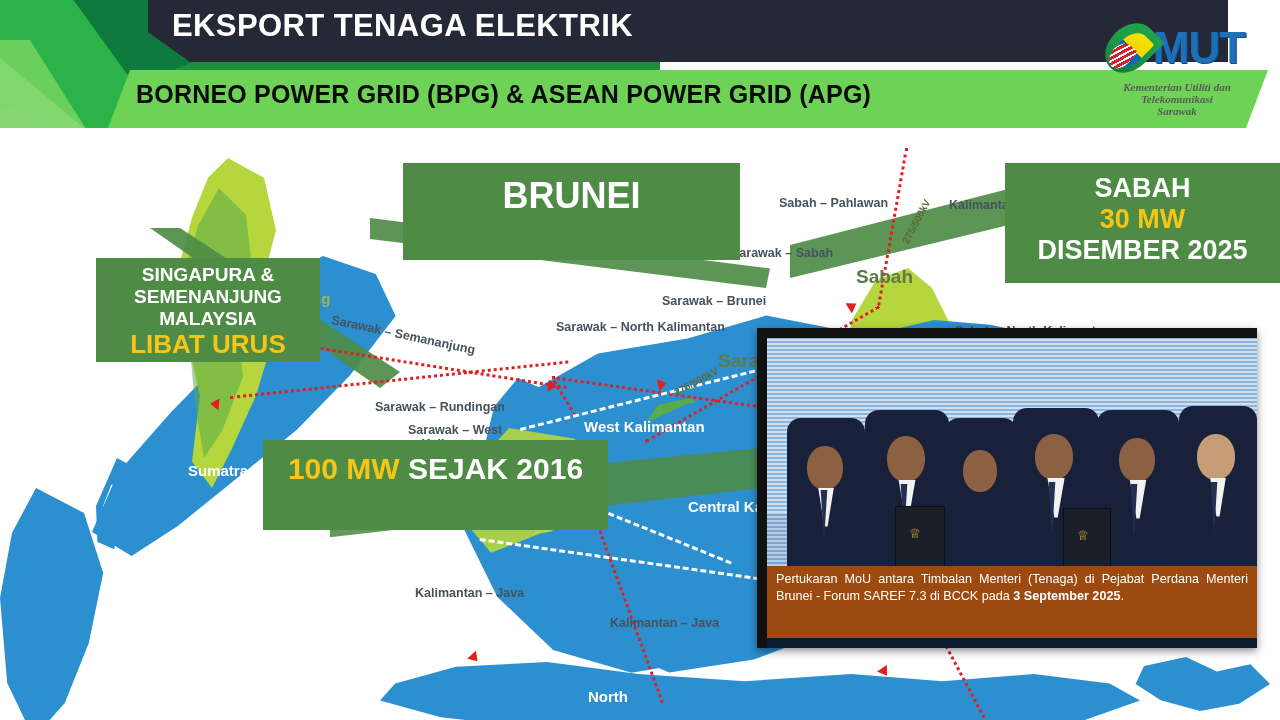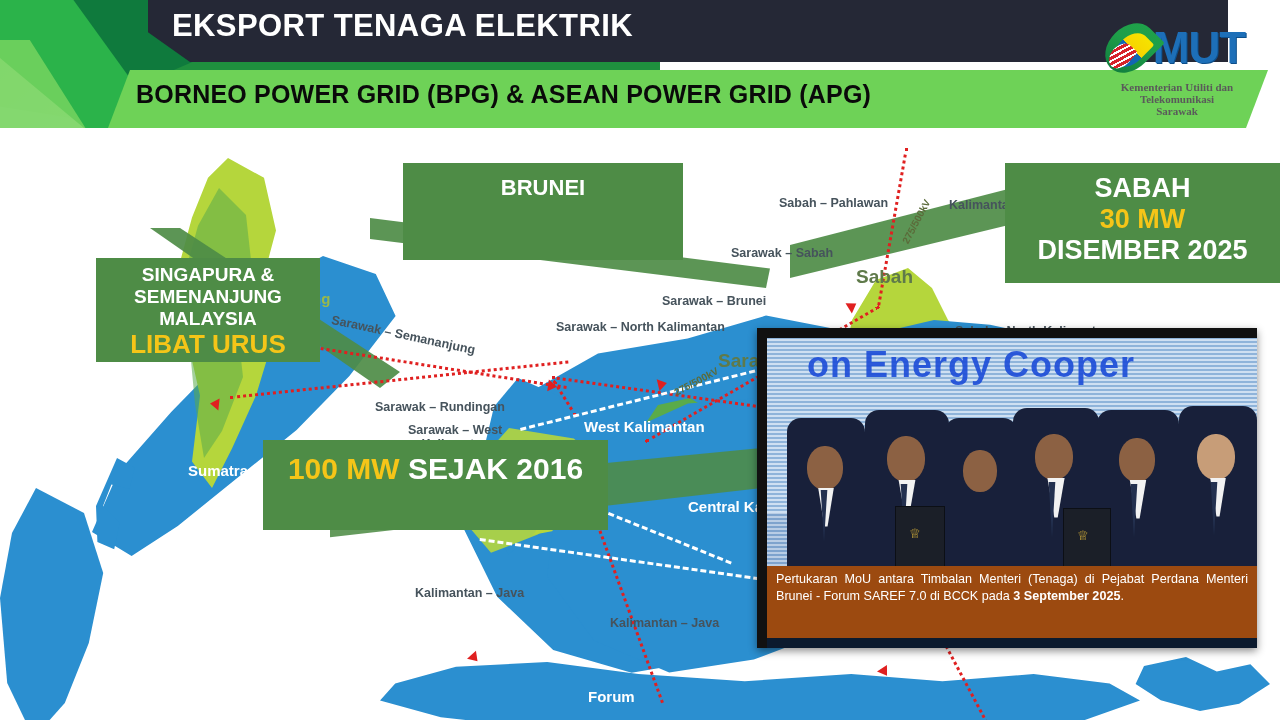--- a/index.html
+++ b/index.html
@@ -74,21 +74,21 @@
     border-radius:50% 4% 50% 50%;transform:rotate(45deg);}
   .drop-in{position:absolute;left:9px;top:10px;width:26px;height:40px;
     background:linear-gradient(180deg,#f5e300 0%,#f7d400 45%,#1166b3 46%,#1166b3 100%);
     border-radius:50% 8% 50% 50%;transform:rotate(45deg);}
   .drop-red{position:absolute;left:2px;top:22px;width:20px;height:28px;
     background:repeating-linear-gradient(110deg,#d6222a 0 3px,#ffffff 3px 5px);
     border-radius:60% 10% 60% 60%;transform:rotate(42deg);}
   .logo-mut{font-size:44px;font-weight:bold;color:#1d6fb8;letter-spacing:-1px;line-height:56px;
     text-shadow:1px 1px 0 #0d4f8b;}
   .logo-sub{font-family:"Liberation Serif",serif;color:#5a5a5a;font-size:11px;line-height:12px;
-    margin-top:1px;font-weight:bold;}
+    margin-top:1px;font-weight:bold;font-style:italic;}
 
   
   .map{position:absolute;left:0;top:128px;width:1280px;height:592px;z-index:1;background:#fff;}
   .land{position:absolute;background:#2b8fd0;}
   .green{position:absolute;background:#b5d63c;}
   .green-d{position:absolute;background:#5aab4a;}
   .map-lbl{position:absolute;color:#46535c;font-weight:bold;font-size:12.5px;white-space:nowrap;}
   .map-lbl.w{color:#ffffff;font-size:15px;}
   .map-lbl.g{color:#9ab84a;font-size:15px;}
   .map-lbl.dk{color:#5f7a4a;font-size:19px;}
@@ -96,21 +96,21 @@
   .route{position:absolute;height:0;border-top:3px dotted #e02020;transform-origin:0 0;}
   .route-w{position:absolute;height:0;border-top:3px dashed #ffffff;transform-origin:0 0;}
   .arrow{position:absolute;width:0;height:0;border-left:9px solid #e02020;
     border-top:6px solid transparent;border-bottom:6px solid transparent;}
 
   
   .callout{position:absolute;background:#4e8c46;z-index:7;text-align:center;
     color:#ffffff;font-weight:bold;line-height:1.15;}
   .callout .hi{color:#f5c518;}
   #co-sing{left:96px;top:258px;width:224px;height:98px;padding-top:6px;font-size:19px;}
-  #co-brunei{left:403px;top:163px;width:280px;height:85px;padding-top:12px;font-size:22px;}
+  #co-brunei{left:403px;top:163px;width:337px;height:85px;padding-top:12px;font-size:36px;}
   #co-sabah{left:1005px;top:163px;width:275px;height:110px;padding-top:10px;font-size:27px;}
   #co-kalbar{left:263px;top:440px;width:345px;height:78px;padding-top:12px;font-size:30px;}
 
   
   .photo-frame{position:absolute;left:757px;top:328px;width:500px;height:320px;
     background:#111;border:5px solid #111;box-sizing:border-box;z-index:8;
     box-shadow:0 3px 8px rgba(0,0,0,.45);}
   .photo-inner{position:absolute;left:5px;top:5px;width:490px;height:310px;overflow:hidden;background:#0b1a2e;}
   .backdrop{position:absolute;left:0;top:0;width:490px;height:175px;
     background:repeating-linear-gradient(0deg,#cfe0f2 0 2px,#8fb4da 2px 4px);}
@@ -229,21 +229,21 @@
     <div class="map-lbl" style="left:672px;top:248px;font-size:10px;color:#5b6b3a;transform:rotate(-28deg);">275/500kV</div>
     <div class="map-lbl" style="left:892px;top:88px;font-size:10px;color:#5b6b3a;transform:rotate(-62deg);">275/500kV</div>
 
     <div class="map-lbl g" style="left:232px;top:162px;">Semenanjung</div>
     <div class="map-lbl g" style="left:248px;top:186px;">Malaysia</div>
     <div class="map-lbl w" style="left:188px;top:334px;">Sumatra</div>
     <div class="map-lbl dk" style="left:718px;top:222px;">Sarawak</div>
     <div class="map-lbl dk" style="left:856px;top:138px;">Sabah</div>
     <div class="map-lbl w" style="left:584px;top:290px;">West Kalimantan</div>
     <div class="map-lbl w" style="left:688px;top:370px;">Central Kal</div>
-    <div class="map-lbl w" style="left:588px;top:560px;">Forum</div>
+    <div class="map-lbl w" style="left:588px;top:560px;">North</div>
   </div>
 
   <div class="chev-dark"></div>
   <div class="chev-mid"></div>
   <div class="chev-lite"></div>
 
   <div class="hdr-dark"></div>
   <div class="hdr-dark-txt">EKSPORT TENAGA ELEKTRIK</div>
   <div class="hdr-green-shadow"></div>
   <div class="hdr-green"></div>
@@ -285,21 +285,20 @@
   <div class="callout" id="co-kalbar">
     <div>
       <span class="hi">100 MW</span>
       <span>SEJAK 2016</span>
     </div>
   </div>
 
   <div class="photo-frame">
     <div class="photo-inner">
       <div class="backdrop"></div>
-      <div class="backdrop-txt">on Energy Cooper</div>
       <div class="stage-floor"></div>
 
       <div class="person" style="left:20px;width:78px;height:150px;"></div>
       <div class="head" style="left:40px;top:108px;width:36px;height:44px;"></div>
       <div class="shirt" style="left:20px;top:150px;width:78px;height:70px;"></div>
       <div class="tie" style="left:46px;top:152px;width:22px;height:52px;"></div>
 
       <div class="person" style="left:98px;width:84px;height:158px;"></div>
       <div class="head" style="left:120px;top:98px;width:38px;height:46px;"></div>
       <div class="shirt" style="left:98px;top:142px;width:84px;height:70px;"></div>
@@ -322,17 +321,17 @@
       <div class="folder" style="left:296px;top:170px;width:46px;height:60px;"></div>
       <div class="crest" style="left:310px;top:190px;">♕</div>
 
       <div class="person" style="left:412px;width:78px;height:162px;"></div>
       <div class="head" style="left:430px;top:96px;width:38px;height:46px;background:#c79d78;"></div>
       <div class="shirt" style="left:412px;top:140px;width:78px;height:70px;"></div>
       <div class="tie" style="left:436px;top:144px;width:22px;height:54px;"></div>
     </div>
 
     <div class="caption">
-      <span>Pertukaran MoU antara Timbalan Menteri (Tenaga) di Pejabat Perdana Menteri Brunei - Forum SAREF 7.0 di BCCK pada </span><b>3 September 2025</b><span>.</span>
+      <span>Pertukaran MoU antara Timbalan Menteri (Tenaga) di Pejabat Perdana Menteri Brunei - Forum SAREF 7.3 di BCCK pada </span><b>3 September 2025</b><span>.</span>
     </div>
   </div>
 
 </div>
 
 </body></html>

